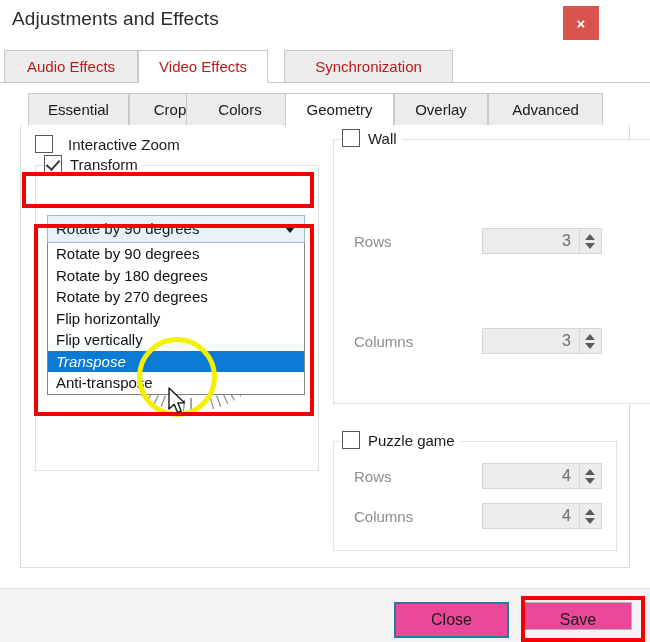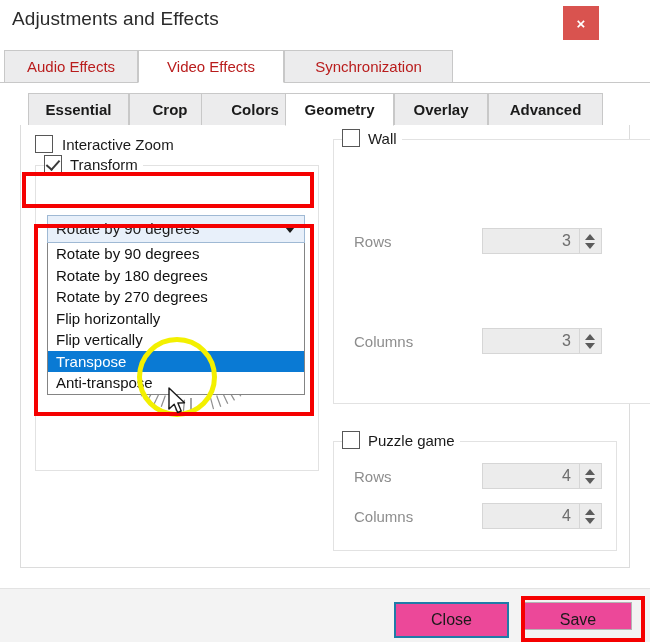--- a/index.html
+++ b/index.html
@@ -97,21 +97,20 @@
     height: 496px;
   }
   .tabstrip-inner {
     position: absolute;
     left: 12px;
     top: 10px;
     width: 610px;
     height: 33px;
     border-bottom: 1px solid #c8c8c8;
     box-sizing: border-box;
-    font-weight: bold;
   }
   .tab-inner {
     position: absolute;
     top: 0;
     height: 33px;
     box-sizing: border-box;
     background: #ececed;
     border: 1px solid #c8c8c8;
     font-size: 15px;
     color: #1a1a1a;
@@ -182,21 +181,21 @@
     border: solid #3a3a3a;
     border-width: 0 2px 2px 0;
     transform: rotate(42deg);
   }
 
   
   .cb-row {
     position: absolute;
     display: flex;
     align-items: center;
-    gap: 9px;
+    gap: 15px;
     font-size: 15px;
     color: #1a1a1a;
     white-space: nowrap;
     background: #ffffff;
   }
 
   
   .combo {
     position: absolute;
     box-sizing: border-box;
@@ -232,20 +231,21 @@
     padding-left: 8px;
     height: 21.5px;
     line-height: 21px;
     white-space: nowrap;
     cursor: pointer;
     background: #ffffff;
   }
   .combo-opt.selected {
     background: #0a7ad4;
     color: #ffffff;
+    font-style: italic;
   }
   .dial-wrap {
     position: absolute;
     left: 98px;
     top: 365px;
     width: 190px;
     height: 190px;
     pointer-events: none;
   }
   .dial-value {
@@ -356,38 +356,38 @@
 
   <div class="titlebar">
     <div class="title-text">Adjustments and Effects</div>
     <button class="close-btn">×</button>
   </div>
 
   <div class="tabstrip-outer">
     <div class="tab-outer" style="left:4px; width:134px;">
       <span>Audio Effects</span>
     </div>
-    <div class="tab-outer active" style="left:138px; width:146px;">
+    <div class="tab-outer active" style="left:138px; width:130px;">
       <span>Video Effects</span>
     </div>
     <div class="tab-outer" style="left:284px; width:169px;">
       <span>Synchronization</span>
     </div>
   </div>
 
   <div class="inner-panel">
 
     <div class="tabstrip-inner">
       <div class="tab-inner" style="left:8px; width:101px;">
         <span>Essential</span>
       </div>
       <div class="tab-inner" style="left:109px; width:82px;">
         <span>Crop</span>
       </div>
-      <div class="tab-inner" style="left:181px; width:108px;">
+      <div class="tab-inner" style="left:166px; width:108px;">
         <span>Colors</span>
       </div>
       <div class="tab-inner active" style="left:265px; width:109px;">
         <span>Geometry</span>
       </div>
       <div class="tab-inner" style="left:374px; width:94px;">
         <span>Overlay</span>
       </div>
       <div class="tab-inner" style="left:468px; width:115px;">
         <span>Advanced</span>

